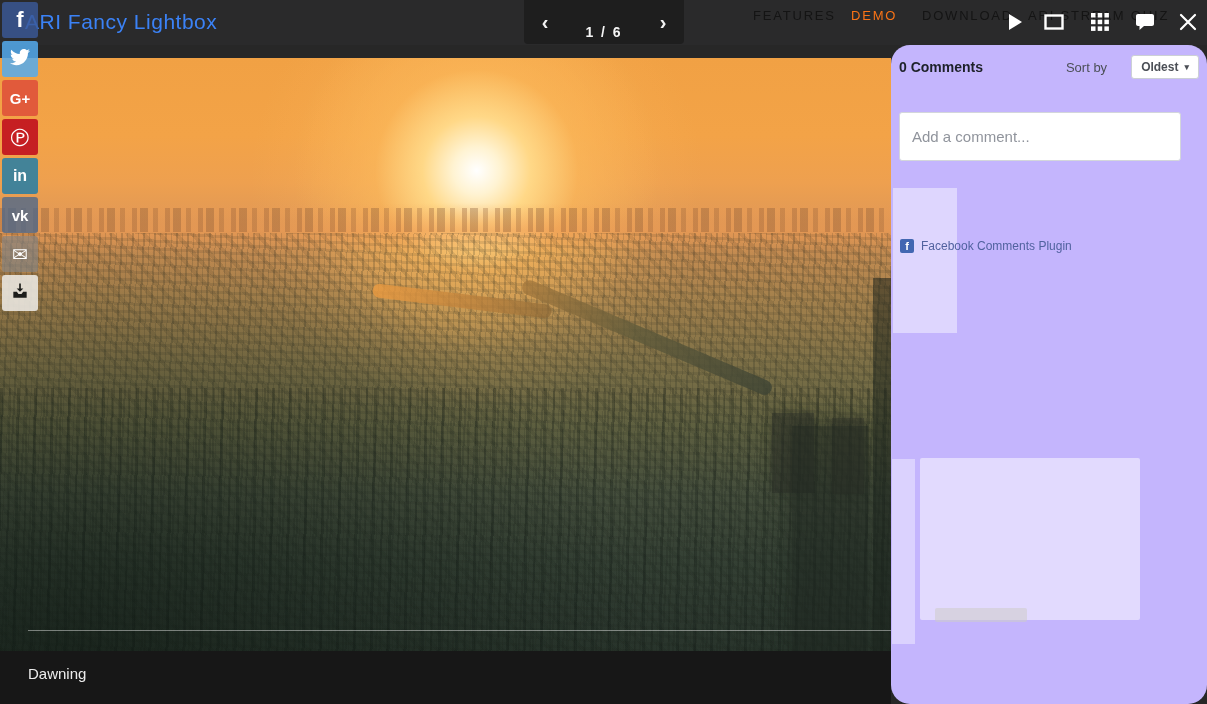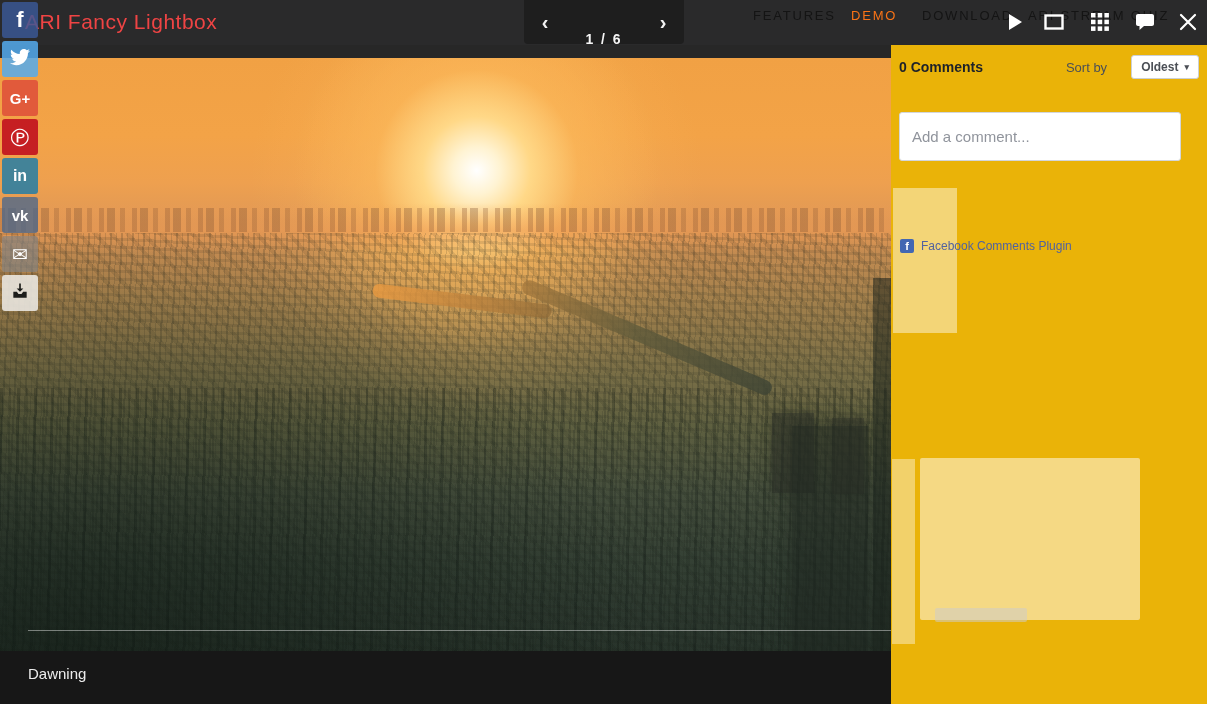--- a/index.html
+++ b/index.html
@@ -4,27 +4,27 @@
 <style>
   * { margin:0; padding:0; box-sizing:border-box; }
   html,body { width:1207px; height:704px; overflow:hidden; background:#262626;
               font-family:"Liberation Sans", sans-serif; }
   .stage { position:relative; width:1207px; height:704px; background:#272727; overflow:hidden; }
 
   
   .header { position:absolute; left:0; top:0; width:1207px; height:45px;
             background:#2a2a2b; z-index:6; }
   .site-title { position:absolute; left:25px; top:10px; font-size:21px; font-weight:300;
-                color:#ef4444; letter-spacing:.5px; }
+                color:#3b82f6; letter-spacing:.5px; }
   .nav-pill { position:absolute; left:524px; top:0; width:160px; height:44px;
               background:#1e1e1e; border-radius:0 0 4px 4px; z-index:7; }
   .nav-arrow { position:absolute; top:0; width:34px; height:44px; border:none; background:transparent;
                color:#f2f2f2; font-size:20px; font-weight:bold; line-height:44px; text-align:center; cursor:pointer; }
   .nav-prev { left:4px; } .nav-next { right:4px; }
-  .nav-counter { position:absolute; left:0; top:16px; width:100%; height:44px; line-height:46px;
+  .nav-counter { position:absolute; left:0; top:9px; width:100%; height:44px; line-height:46px;
                  text-align:center; color:#f5f5f5; font-size:14px; font-weight:bold; letter-spacing:2px; }
   .menu-item { position:absolute; top:8px; font-size:13px; font-weight:500; letter-spacing:1.8px;
                color:#141414; z-index:6; cursor:pointer; }
   .mi-0 { left:753px; } .mi-1 { left:851px; color:#f97316; } .mi-2 { left:922px; } .mi-3 { left:1028px; }
   .tb-icon { position:absolute; top:12px; width:20px; height:20px; z-index:8; cursor:pointer; }
   .tb-play{ left:1005px; } .tb-fs{ left:1044px; } .tb-grid{ left:1090px; }
   .tb-comment{ left:1135px; } .tb-close{ left:1178px; }
 
   
   .lightbox-image { position:absolute; left:0; top:58px; width:891px; height:593px; z-index:1; overflow:hidden; cursor:pointer;
@@ -75,21 +75,21 @@
                 align-items:center; justify-content:center; cursor:pointer; }
   .social-glyph { color:#fff; font-weight:bold; }
   .g-facebook { font-size:22px; }
   .g-gplus { font-size:15px; }
   .g-pinterest { font-size:25px; font-weight:normal; }
   .g-linkedin { font-size:16px; }
   .g-vk { font-size:15px; }
   .g-email { font-size:19px; font-weight:normal; }
 
   
-  .panel { position:absolute; left:891px; top:45px; width:316px; height:659px; background:#eab308; z-index:5; }
+  .panel { position:absolute; left:891px; top:45px; width:316px; height:659px; background:#c4b5fd; z-index:5;border-radius:19px; }
   .panel-head { position:absolute; left:8px; right:8px; top:10px; display:flex; align-items:center; }
   .comments-count { font-size:14px; font-weight:bold; color:#1d2129; }
   .spacer { flex:1; }
   .sort-label { font-size:13px; color:#4b4f56; margin-right:24px; }
   .sort-btn { background:#fff; border:1px solid #ccd0d5; border-radius:3px; padding:4px 9px;
               font-size:12px; font-weight:bold; color:#4b4f56; cursor:pointer;
               font-family:"Liberation Sans", sans-serif; display:flex; align-items:center; }
   .sort-caret { font-size:9px; margin-left:6px; color:#4b4f56; }
   .comment-input { position:absolute; left:8px; top:67px; width:282px; height:49px; background:#fff;
                    border:1px solid #d3d6db; border-radius:3px; padding:0 12px; font-size:15px;

